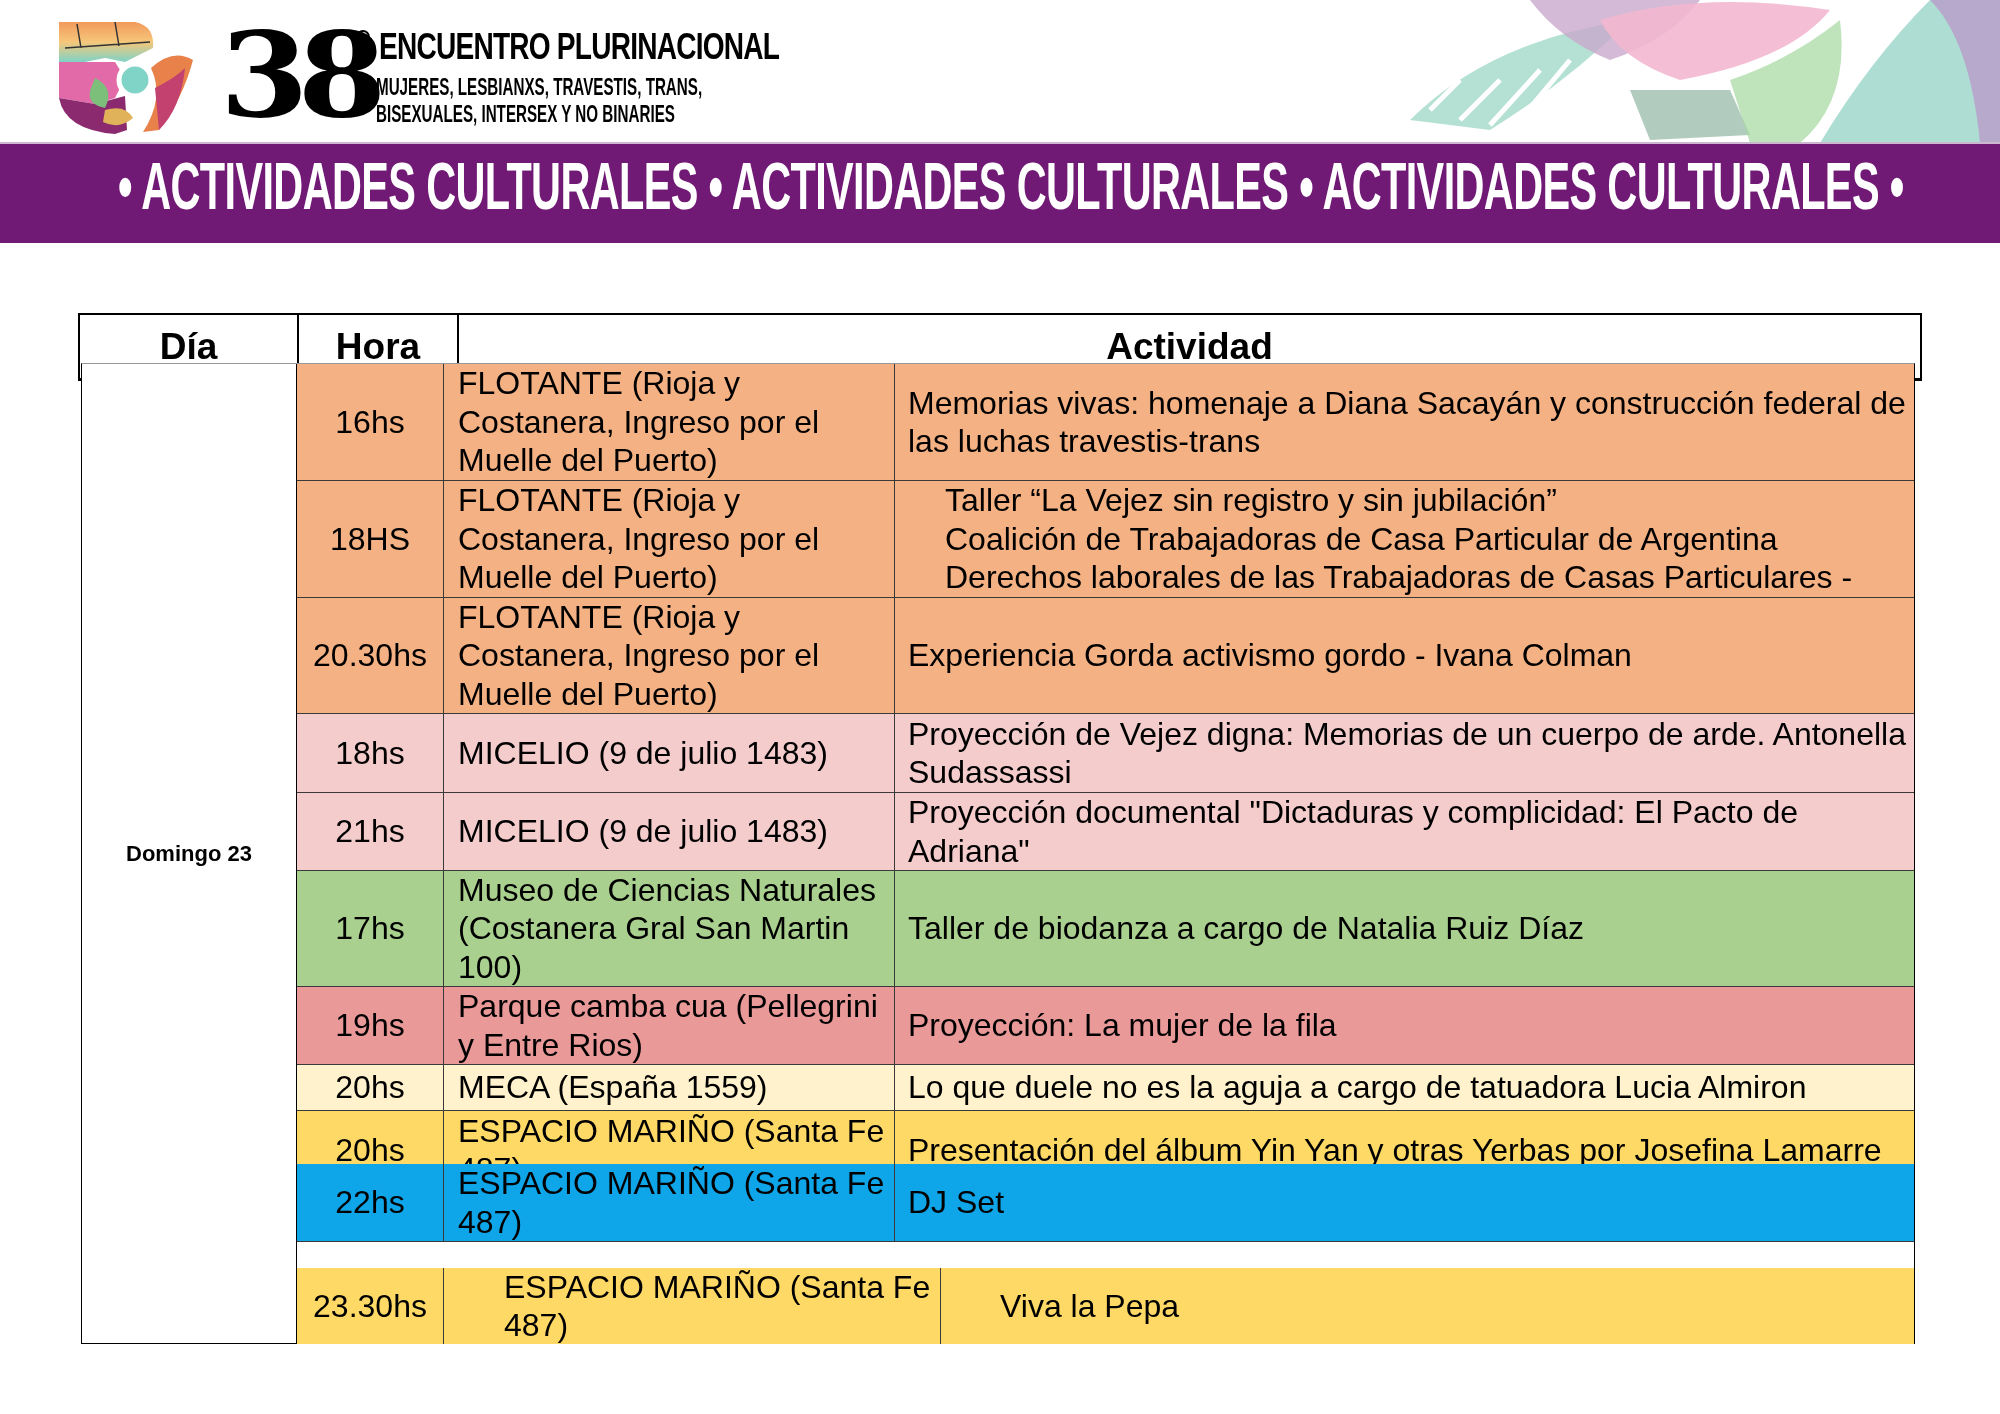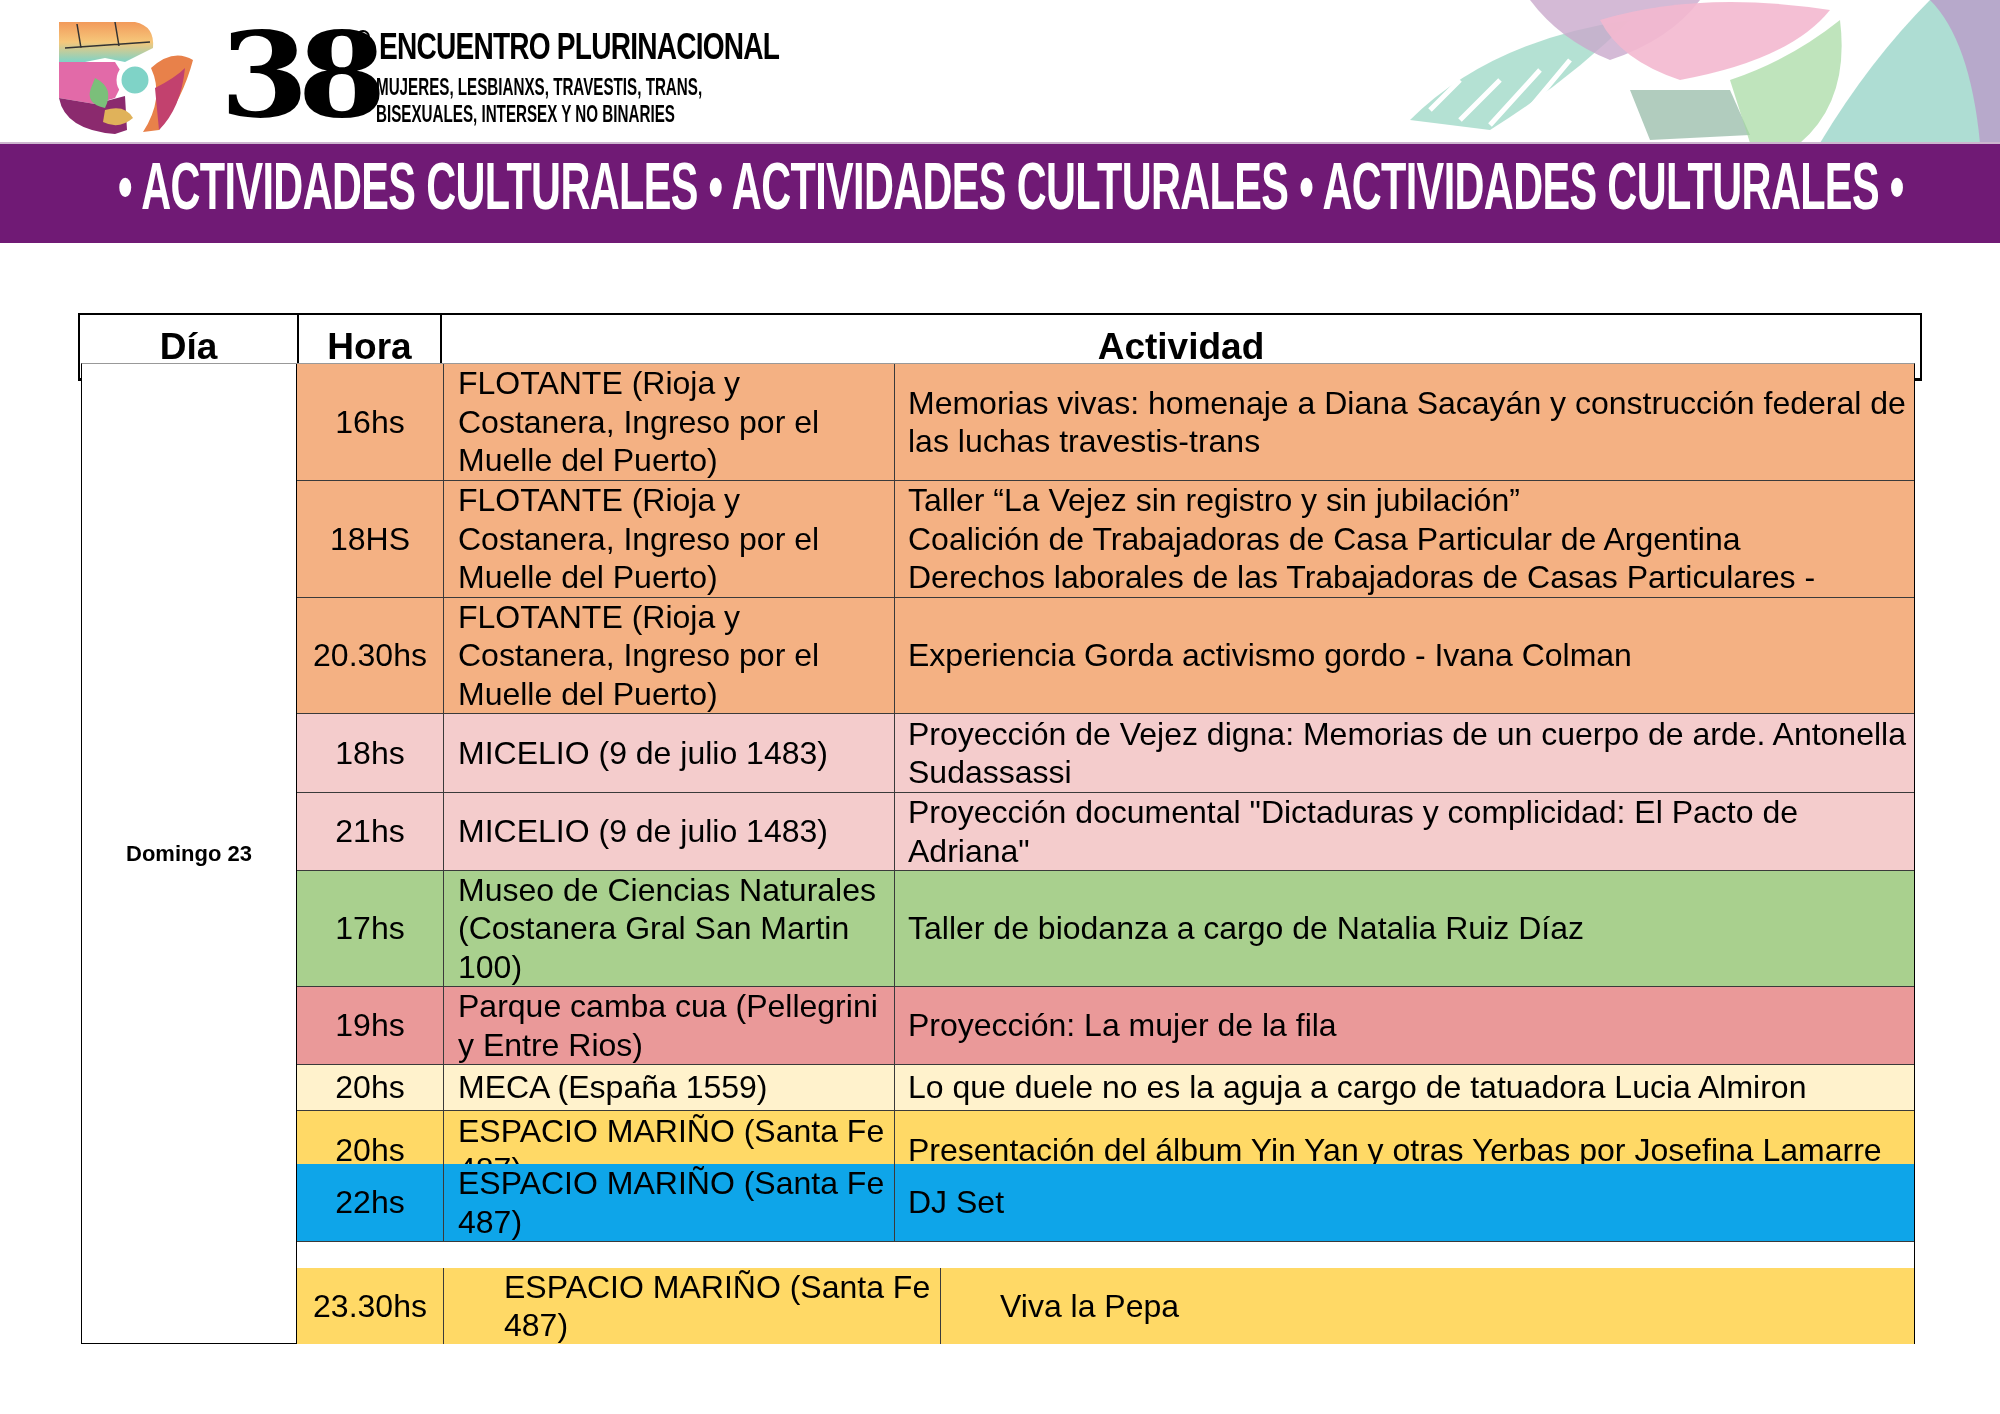--- a/index.html
+++ b/index.html
@@ -70,21 +70,21 @@
   }
   .row:last-child { border-bottom: none; gap: 46px; }
   .cell {
     height: 100%; display: flex; align-items: center; box-sizing: border-box;
     font-size: 32px; line-height: 38.5px; padding: 0 8px 0 14px;
     border-right: 1.5px solid #3a3a3a; overflow: hidden;
   }
   .cell.hora { width: 147px; justify-content: center; padding: 0; }
   .cell.lugar { width: 451px; }
   .cell.act { flex: 1; border-right: none; padding-left: 13px; }
-  .cell span { display: block; }
+  .cell span { display: block; margin-left: 37px; }
 </style>
 </head>
 <body>
 
 <div class="logo">
   <svg width="145" height="118" viewBox="0 0 145 118">
     <defs>
       <linearGradient id="sky" x1="0" y1="0" x2="0" y2="1">
         <stop offset="0" stop-color="#f29a5b"></stop>
           <stop offset="0.5" stop-color="#f6c77a"></stop>
@@ -122,21 +122,21 @@
     <path d="M560 0 Q600 40 610 143 L630 143 L630 0 Z" fill="#b99cc9" opacity="0.8"></path>
   </svg>
 </div>
 
 <div class="banner">
   <div class="banner-text">• ACTIVIDADES CULTURALES • ACTIVIDADES CULTURALES •  ACTIVIDADES CULTURALES •</div>
 </div>
 
 <div class="thead">
   <div class="th" style="width:219px">Día</div>
-  <div class="th" style="width:143px">Hora</div>
+  <div class="th" style="width:160px">Hora</div>
   <div class="th" style="flex:1">Actividad</div>
 </div>
 
 <div class="tbody">
   <div class="day-cell">
     <span style="width:150px;display:block">Domingo 23</span>
   </div>
 
   <div class="row" style="top:0;height:117px;background:#f4b183">
     <div class="cell hora">16hs</div>

